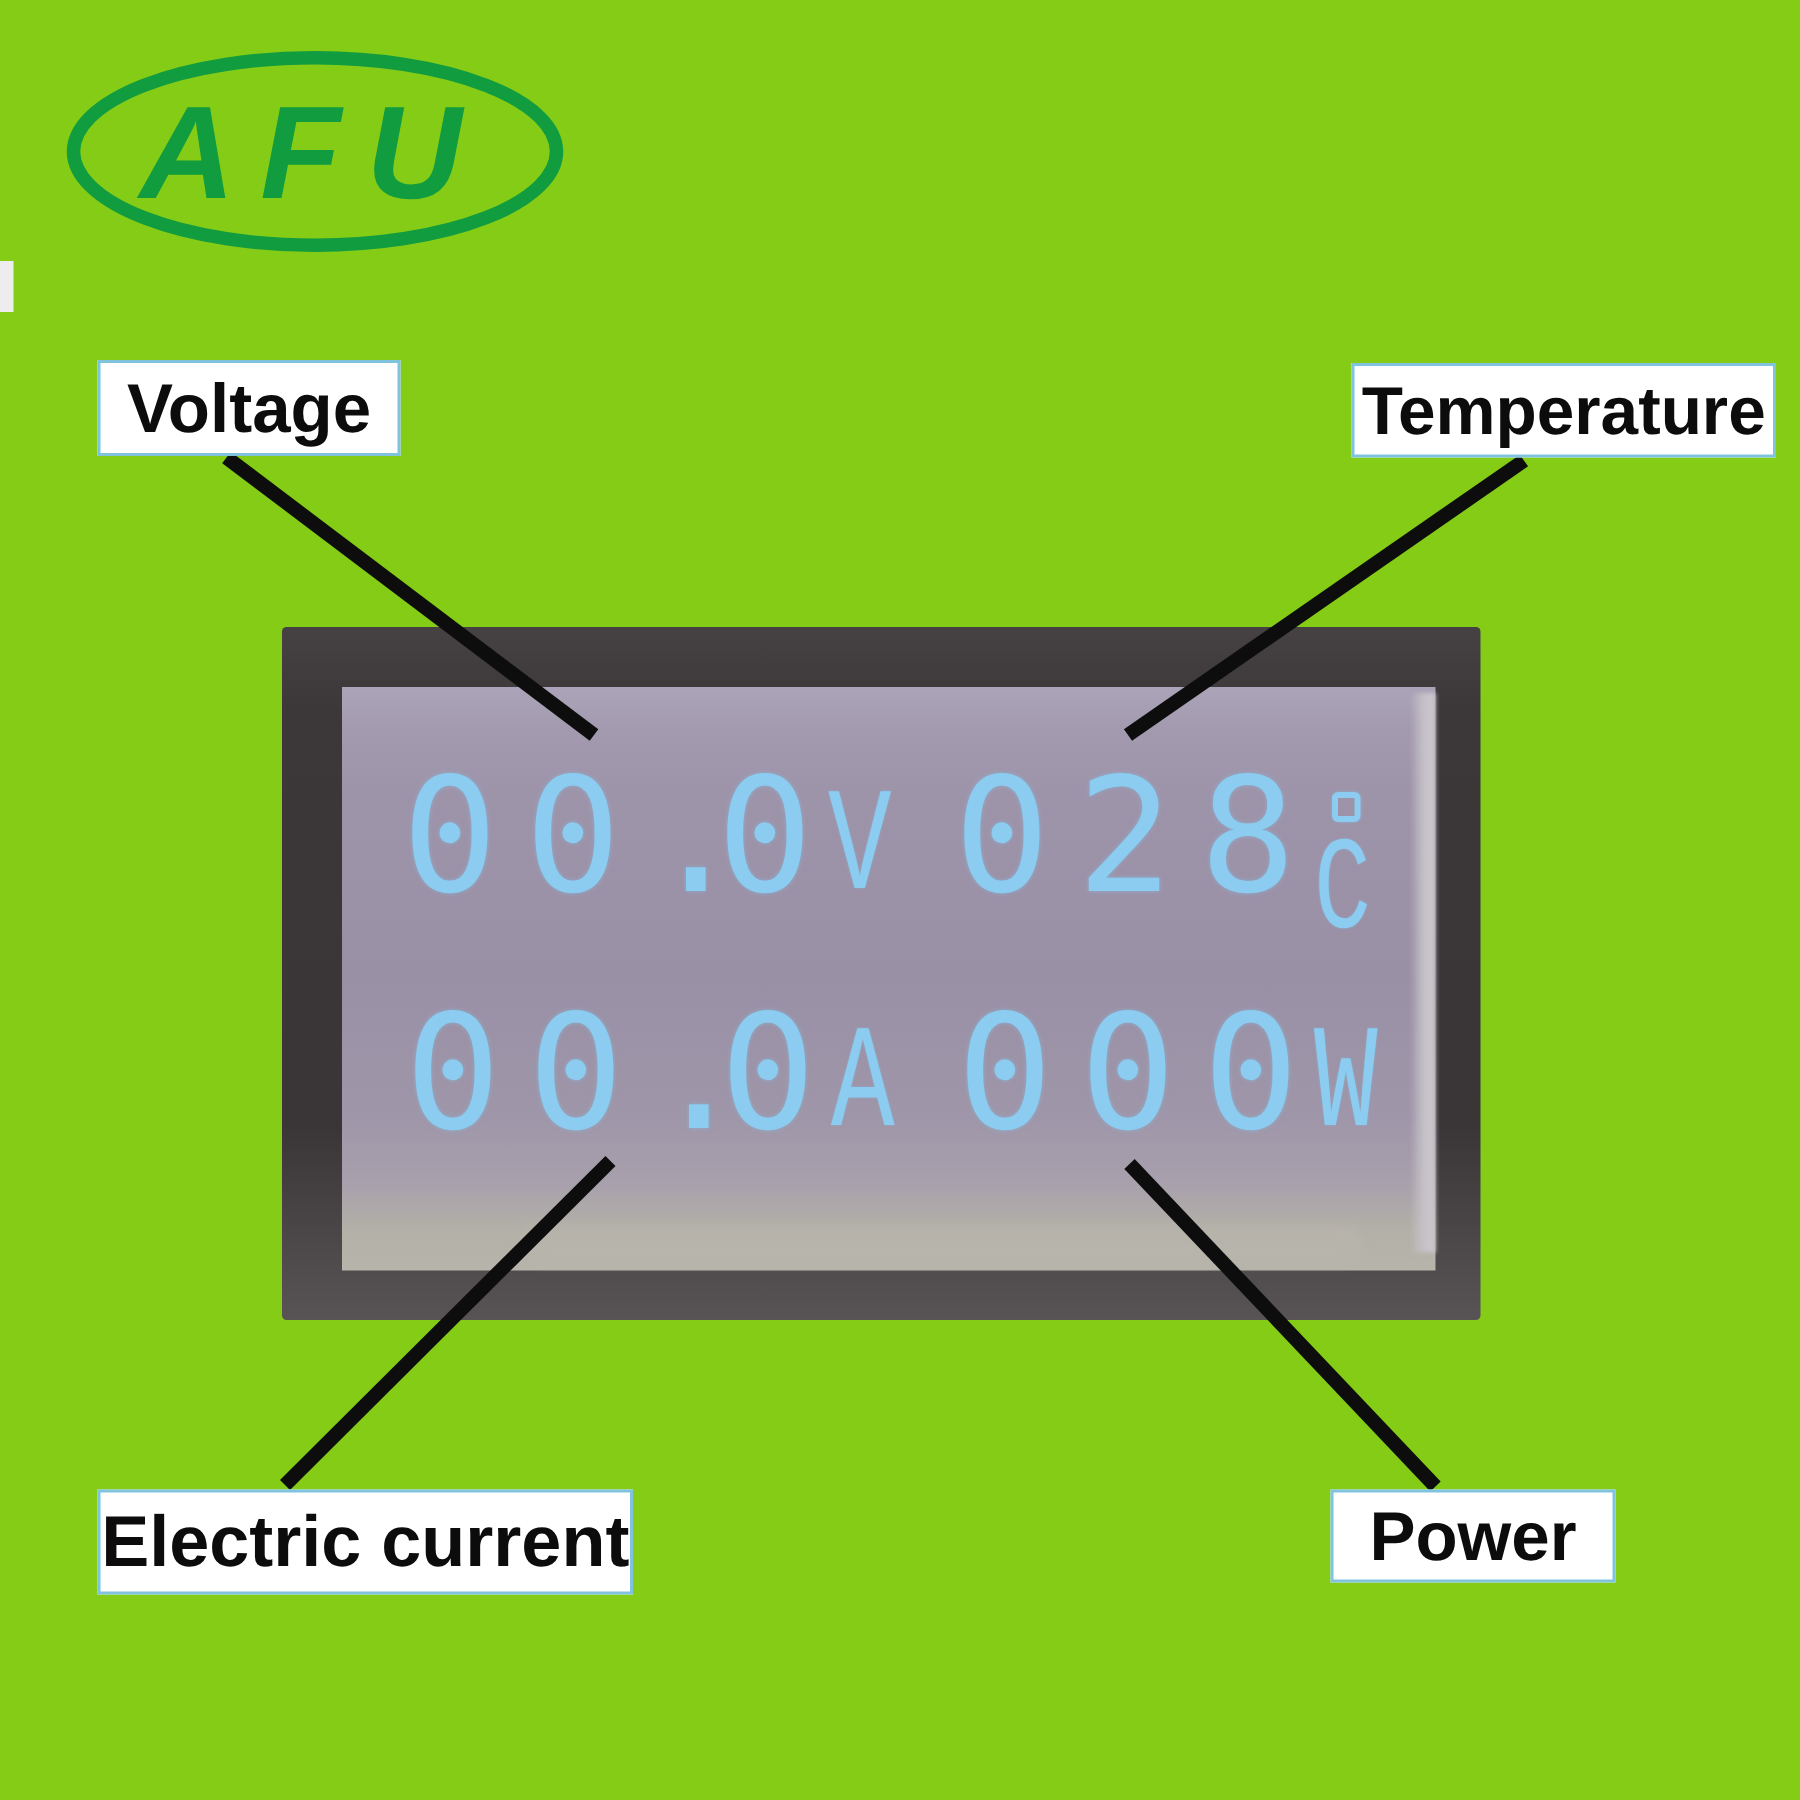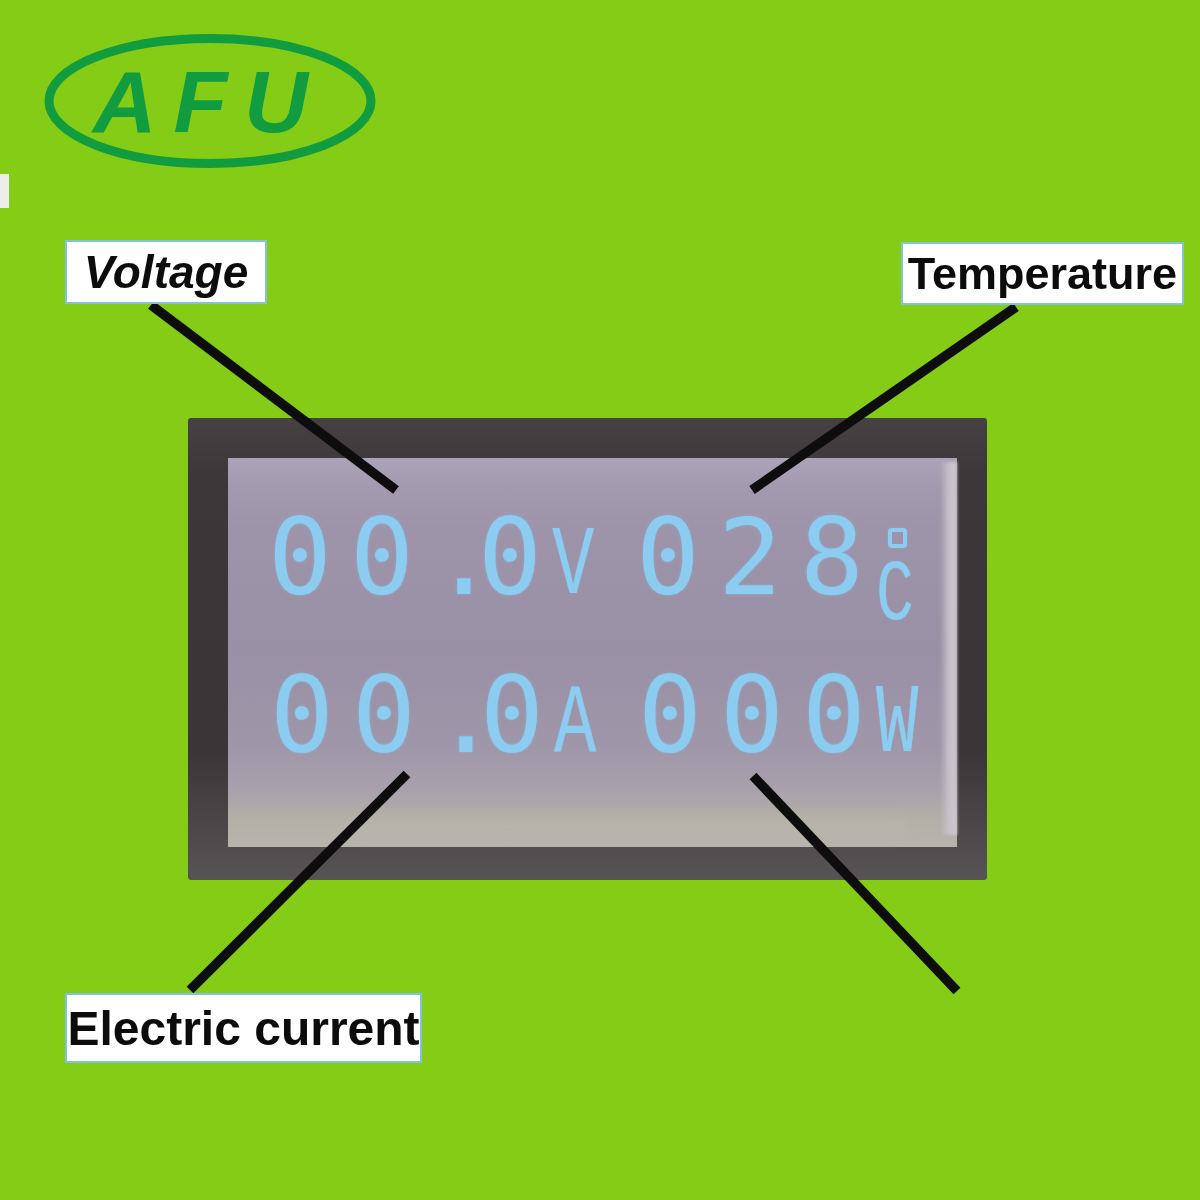--- a/index.html
+++ b/index.html
@@ -9,21 +9,21 @@
   
   .logo-svg{position:absolute;left:38px;top:28px;}
 
   
   .edge-artifact{position:absolute;left:0;top:174px;width:9px;height:34px;background:#ededed;}
 
   
   .label-box{position:absolute;box-sizing:border-box;background:#ffffff;
              border:2.5px solid #7fc3df;display:flex;align-items:center;justify-content:center;
              font-weight:bold;color:#0c0c0c;}
-  .lb-voltage{left:65px;top:240px;width:202px;height:64px;font-size:46px;font-style:italic;}
+  .lb-voltage{left:65px;top:240px;width:202px;height:64px;font-size:46px;}
   .lb-temperature{left:865px;top:242px;width:283px;height:63px;font-size:45px;margin-left:36px;}
   .lb-current{left:65px;top:993px;width:357px;height:70px;font-size:48px;}
   .lb-power{left:887px;top:993px;width:190px;height:62px;font-size:46px;}
 
   
   .pointer-lines{position:absolute;left:0;top:0;pointer-events:none;}
   .pointer-lines line{stroke:#0d0d0d;stroke-width:9.5;}
 
   
   .bezel{position:absolute;left:188px;top:418px;width:799px;height:462px;border-radius:3px;
@@ -123,14 +123,17 @@
 
   <div class="label-box lb-voltage">
     <span>Voltage</span>
   </div>
   <div class="label-box lb-temperature">
     <span>Temperature</span>
   </div>
   <div class="label-box lb-current">
     <span>Electric current</span>
   </div>
+  <div class="label-box lb-power">
+    <span>Power</span>
+  </div>
 
 </div>
 
 </body></html>

